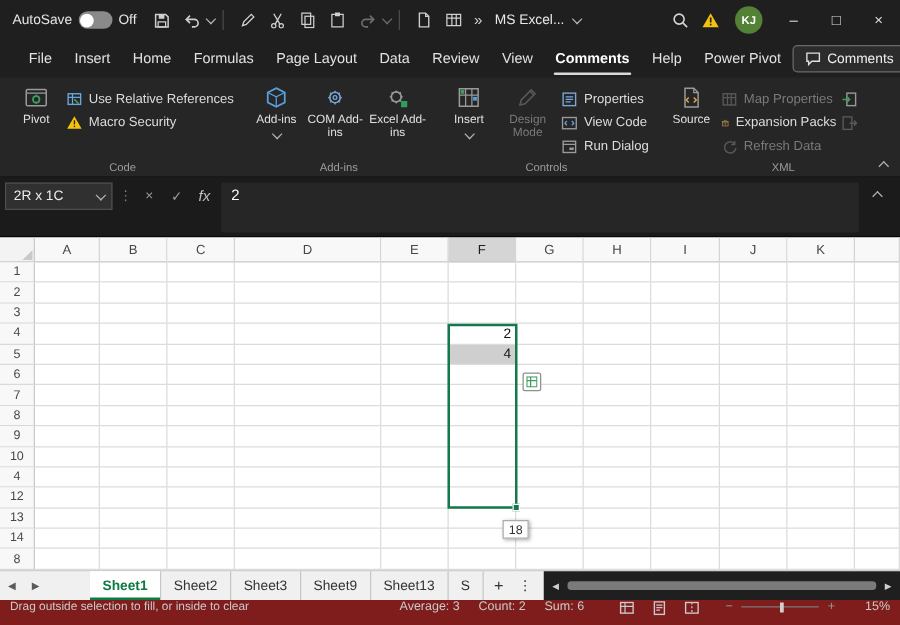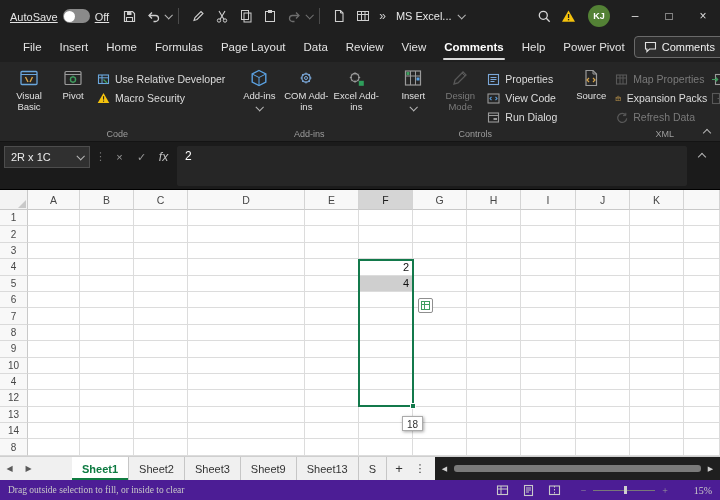--- a/index.html
+++ b/index.html
@@ -2,21 +2,21 @@
 <html><head>
 <meta charset="utf-8">
 <style>
   * { box-sizing: border-box; margin: 0; padding: 0; }
   html,body { width: 720px; height: 500px; }
   body { font-family: "Liberation Sans", sans-serif; background:#000; overflow:hidden; }
   .app { width:720px; height:500px; display:flex; flex-direction:column; background:#1f1f1f; }
 
   
   .titlebar { height:32px; flex:0 0 32px; background:#1f1f1f; display:flex; align-items:center; padding-left:10px; color:#e4e4e4; font-size:11px; }
-  .autosave { display:flex; align-items:flex-end; gap:5px; margin-right:8px;text-decoration:underline; }
+  .autosave { display:flex; align-items:center; gap:5px; margin-right:8px; }
   .pill { width:27px; height:14px; border-radius:7px; background:#8a8a8a; position:relative; }
   .knob { position:absolute; left:1.5px; top:1.5px; width:11px; height:11px; border-radius:50%; background:#fff; }
   .tico { width:24px; height:26px; display:flex; align-items:center; justify-content:center; }
   .tsep { width:1px; height:16px; background:#4a4a4a; margin:0 7px; }
   .chev { width:6px; height:6px; border-right:1.3px solid #b5b5b5; border-bottom:1.3px solid #b5b5b5; display:inline-block; }
   .chev.down { transform:rotate(45deg) translateY(-1px); }
   .chev.up { transform:rotate(-135deg); }
   .chev.dim { border-color:#6e6e6e; }
   .title-label { display:flex; align-items:center; gap:6px; margin:0 6px; color:#e8e8e8; }
   .tspacer { flex:1; }
@@ -78,21 +78,21 @@
   .tabswrap { display:flex; margin-left:34px; }
   .stab { padding:0 10px; display:flex; align-items:center; color:#333; border-right:1px solid #c6c6c6; white-space:nowrap; }
   .stab.active { background:#fff; color:#0d7a41; font-weight:700; box-shadow:inset 0 -2px 0 #107c41; }
   .addtab { width:24px; display:flex; align-items:center; justify-content:center; color:#333; font-size:13px; }
   .tabmenu { width:18px; display:flex; align-items:center; justify-content:center; color:#333; font-size:11px; }
   .tscroll { flex:1; background:#1f1f1f; display:flex; align-items:center; margin-left:6px; padding:0 3px; }
   .tscroll .arrow { width:13px; text-align:center; color:#cfcfcf; font-size:7px; }
   .tthumb { flex:1; height:7px; background:#7a7a7a; border-radius:3px; margin:0 3px; }
 
   
-  .statusbar { height:20px; flex:0 0 20px; background:#4c1d95; display:flex; align-items:center; font-size:10px; color:#c9c9c9; padding:0 8px;font-family:Liberation Serif, serif; }
+  .statusbar { height:20px; flex:0 0 20px; background:#7f1d1d; display:flex; align-items:flex-start; font-size:10px; color:#c9c9c9; padding:0 8px; }
   .sb-msg { font-size:9.5px; }
   .sb-spacer { flex:1; }
   .sb-agg { display:flex; gap:15px; }
   .sb-views { display:flex; gap:13px; margin-left:28px; align-items:center; }
   .sb-zoomctl { display:flex; align-items:center; gap:7px; margin-left:20px; color:#9a9a9a; }
   .slidertrack { width:62px; height:1px; background:#787878; position:relative; }
   .sliderthumb { position:absolute; left:50%; top:-3.5px; width:3px; height:8px; background:#cfcfcf; }
   .sb-zoom { margin-left:12px; width:32px; text-align:right; }
 </style>
 </head>
@@ -215,43 +215,35 @@
       </div>
 
     </div>
   </div>
 
   <div class="ribbon">
 
     <div class="rgroup">
       <div class="rbig">
         <svg width="20" height="20" viewBox="0 0 20 20">
-            <rect x="2" y="3.5" width="16" height="13" rx="1" fill="none" stroke="#6aa7dd" stroke-width="1.3"></rect>
-            <path d="M2 6.5h16" stroke="#6aa7dd"></path>
-            <path d="M6.5 9l2.5 5M13.5 9 11 14" stroke="#d7a44a" stroke-width="1.4" fill="none"></path>
-          </svg>
-        <div>Visual Basic</div>
-      </div>
-      <div class="rbig">
-        <svg width="20" height="20" viewBox="0 0 20 20">
             <rect x="2" y="3.5" width="16" height="13" rx="1" fill="none" stroke="#9a9a9a" stroke-width="1.2"></rect>
             <path d="M2 6.5h16" stroke="#9a9a9a"></path>
             <circle cx="10" cy="11.5" r="2.6" fill="none" stroke="#3f9e5f" stroke-width="1.3"></circle>
             <path d="M10 7.6v1.3M10 13.9v1.3M6.9 11.5h1.3M11.8 11.5h1.3" stroke="#3f9e5f"></path>
           </svg>
         <div>Pivot</div>
       </div>
       <div class="rsmallcol">
         <div class="rsmall">
           <svg width="13" height="13" viewBox="0 0 13 13">
               <rect x="1.5" y="2" width="10" height="8.5" fill="none" stroke="#6aa7dd" stroke-width="1.1"></rect>
               <path d="M1.5 4.8h10M5 2v8.5" stroke="#6aa7dd"></path>
               <path d="M6.5 6.5l3.5 3.5" stroke="#3f9e5f" stroke-width="1.3"></path>
             </svg>
-          <span>Use Relative Developer</span>
+          <span>Use Relative References</span>
         </div>
         <div class="rsmall">
           <svg width="13" height="12" viewBox="0 0 13 12">
               <path d="M6.5 1 12.3 11H.7z" fill="#f4c20d"></path>
               <rect x="6" y="4.2" width="1.1" height="3.4" fill="#262626"></rect>
               <rect x="6" y="8.6" width="1.1" height="1.1" fill="#262626"></rect>
             </svg>
           <span>Macro Security</span>
         </div>
       </div>
@@ -681,20 +673,25 @@
     <div class="tscroll">
       <span class="arrow">◀</span>
       <div class="tthumb"></div>
       <span class="arrow">▶</span>
     </div>
   </div>
 
   <div class="statusbar">
     <span class="sb-msg">Drag outside selection to fill, or inside to clear</span>
     <div class="sb-spacer"></div>
+    <div class="sb-agg">
+      <span>Average: 3</span>
+      <span>Count: 2</span>
+      <span>Sum: 6</span>
+    </div>
     <div class="sb-views">
       <svg width="13" height="13" viewBox="0 0 13 13">
           <rect x="1.5" y="2" width="10" height="8.5" fill="none" stroke="#c9c9c9" stroke-width="1.1"></rect>
           <path d="M1.5 5h10M5 2v8.5" stroke="#c9c9c9"></path>
         </svg>
       <svg width="13" height="13" viewBox="0 0 13 13">
           <rect x="2.5" y="1.5" width="8" height="10" fill="none" stroke="#c9c9c9" stroke-width="1.1"></rect>
           <path d="M4 4h5M4 6h5M4 8h3" stroke="#c9c9c9"></path>
         </svg>
       <svg width="13" height="13" viewBox="0 0 13 13">

